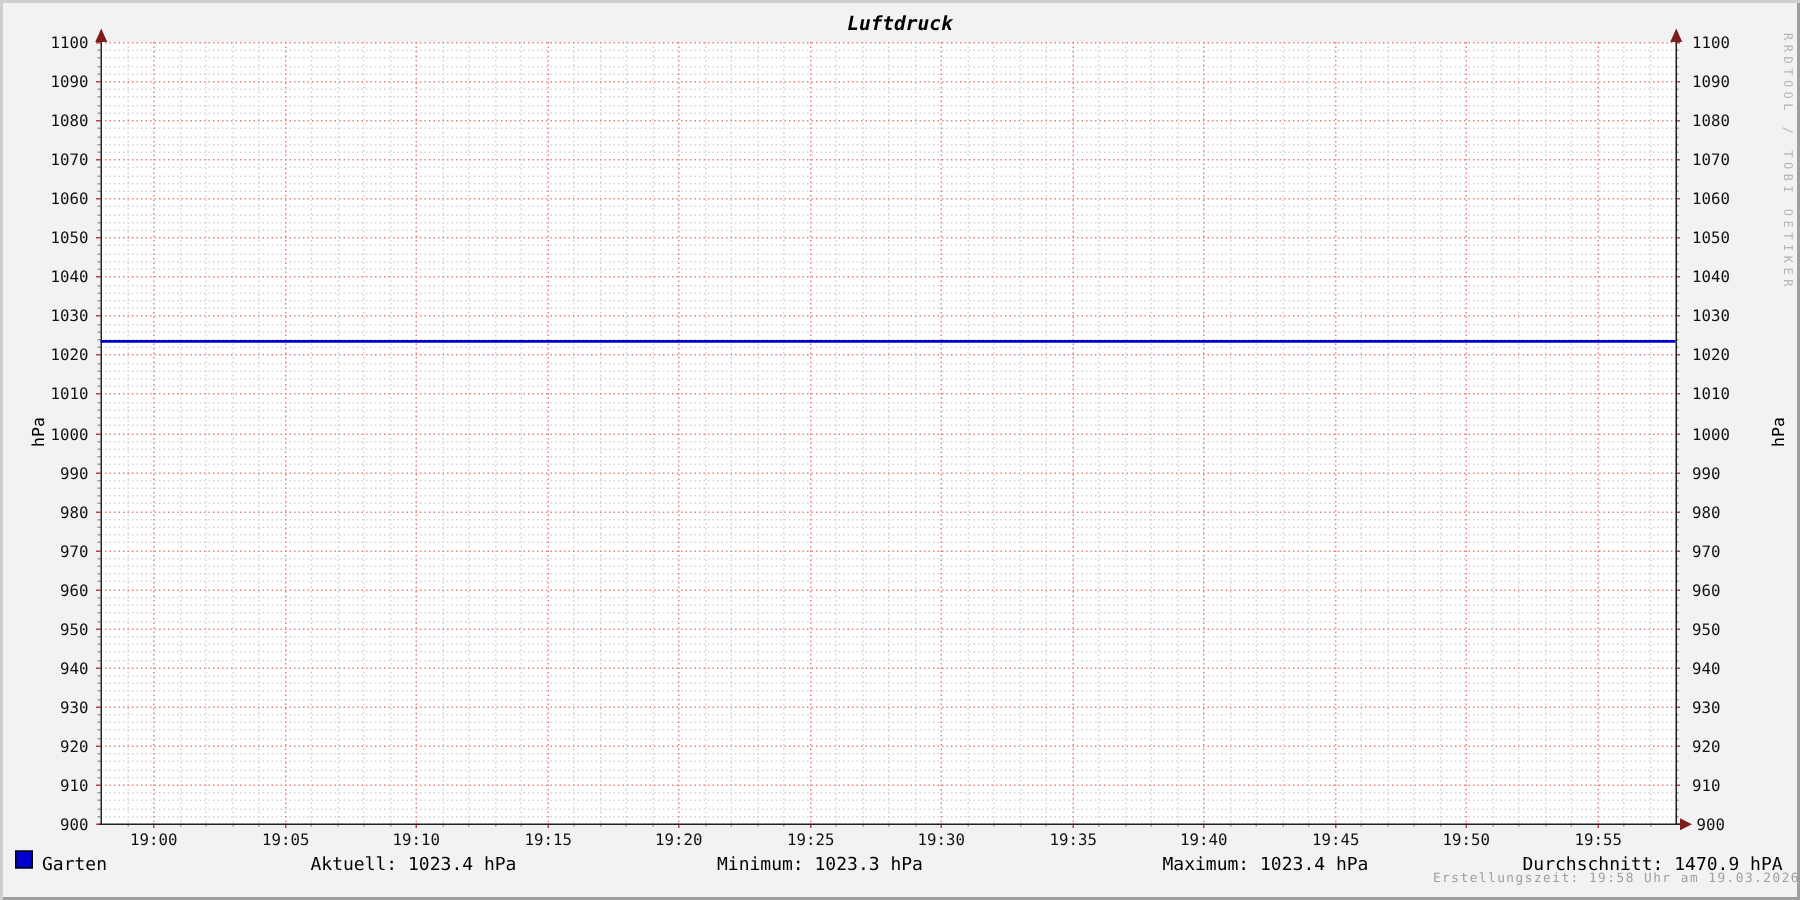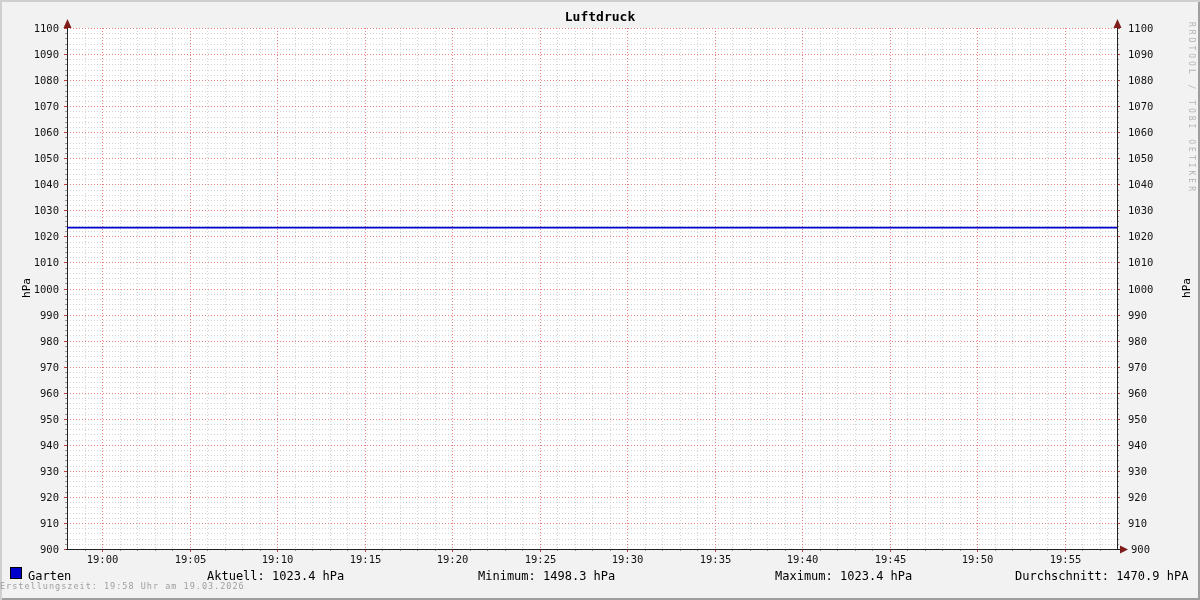--- a/index.html
+++ b/index.html
@@ -5,21 +5,21 @@
   html,body{margin:0;padding:0;background:#fff;}
   .graph{
     position:relative;width:1200px;height:600px;
     background:#f2f2f2;
     font-family:"DejaVu Sans Mono","Liberation Mono",monospace;
     box-shadow:inset 2px 2px 0 0 #cfcfcf, inset -2px -2px 0 0 #9e9e9e;
     overflow:hidden;
   }
   .title{
     position:absolute;top:9px;left:0;width:100%;
-    text-align:center;font-size:13px;font-weight:bold;color:#000;
+    text-align:center;font-size:13px;font-weight:bold;color:#000;font-style:italic;
   }
   .watermark{
     position:absolute;top:22px;right:4px;
     writing-mode:vertical-rl;
     font-size:8px;letter-spacing:3px;color:#b5b5b5;
     white-space:nowrap;
   }
   .ylabel{
     position:absolute;font-size:11px;color:#000;white-space:nowrap;
     transform:translate(-50%,-50%) rotate(-90deg);
@@ -42,21 +42,21 @@
     position:absolute;left:10px;top:2px;width:10px;height:10px;
     border:1px solid #000;
   }
   .series-label{left:28px;}
   .stat-aktuell{left:207px;text-align:right;}
   .stat-minimum{left:478px;}
   .stat-maximum{left:747px;padding-left:28px;}
   .stat-durchschnitt{left:1015px;}
   .footer{
     position:absolute;left:0;top:581px;width:100%;
-    text-align:left;font-size:8.5px;color:#9e9e9e;letter-spacing:1px;
+    text-align:right;font-size:8.5px;color:#9e9e9e;letter-spacing:1px;
   }
 </style>
 </head>
 <body>
 
 <div class="graph">
 
   <div class="title">Luftdruck</div>
 
   <div class="watermark">RRDTOOL / TOBI OETIKER</div>
@@ -558,20 +558,20 @@
         <text x="890.5" y="563" text-anchor="middle">19:45</text>
         <text x="977.5" y="563" text-anchor="middle">19:50</text>
         <text x="1065.5" y="563" text-anchor="middle">19:55</text>
       </g>
   </svg>
 
   <div class="legend-row">
     <div class="swatch" style="background: rgb(0, 0, 204);"></div>
     <span class="series-label">Garten</span>
     <span class="stat-aktuell">Aktuell: 1023.4 hPa</span>
-    <span class="stat-minimum">Minimum: 1498.3 hPa</span>
+    <span class="stat-minimum">Minimum: 1023.3 hPa</span>
     <span class="stat-maximum">Maximum: 1023.4 hPa</span>
     <span class="stat-durchschnitt">Durchschnitt: 1470.9 hPA</span>
   </div>
 
   <div class="footer">Erstellungszeit: 19:58 Uhr am 19.03.2026</div>
 
 </div>
 
 </body></html>

